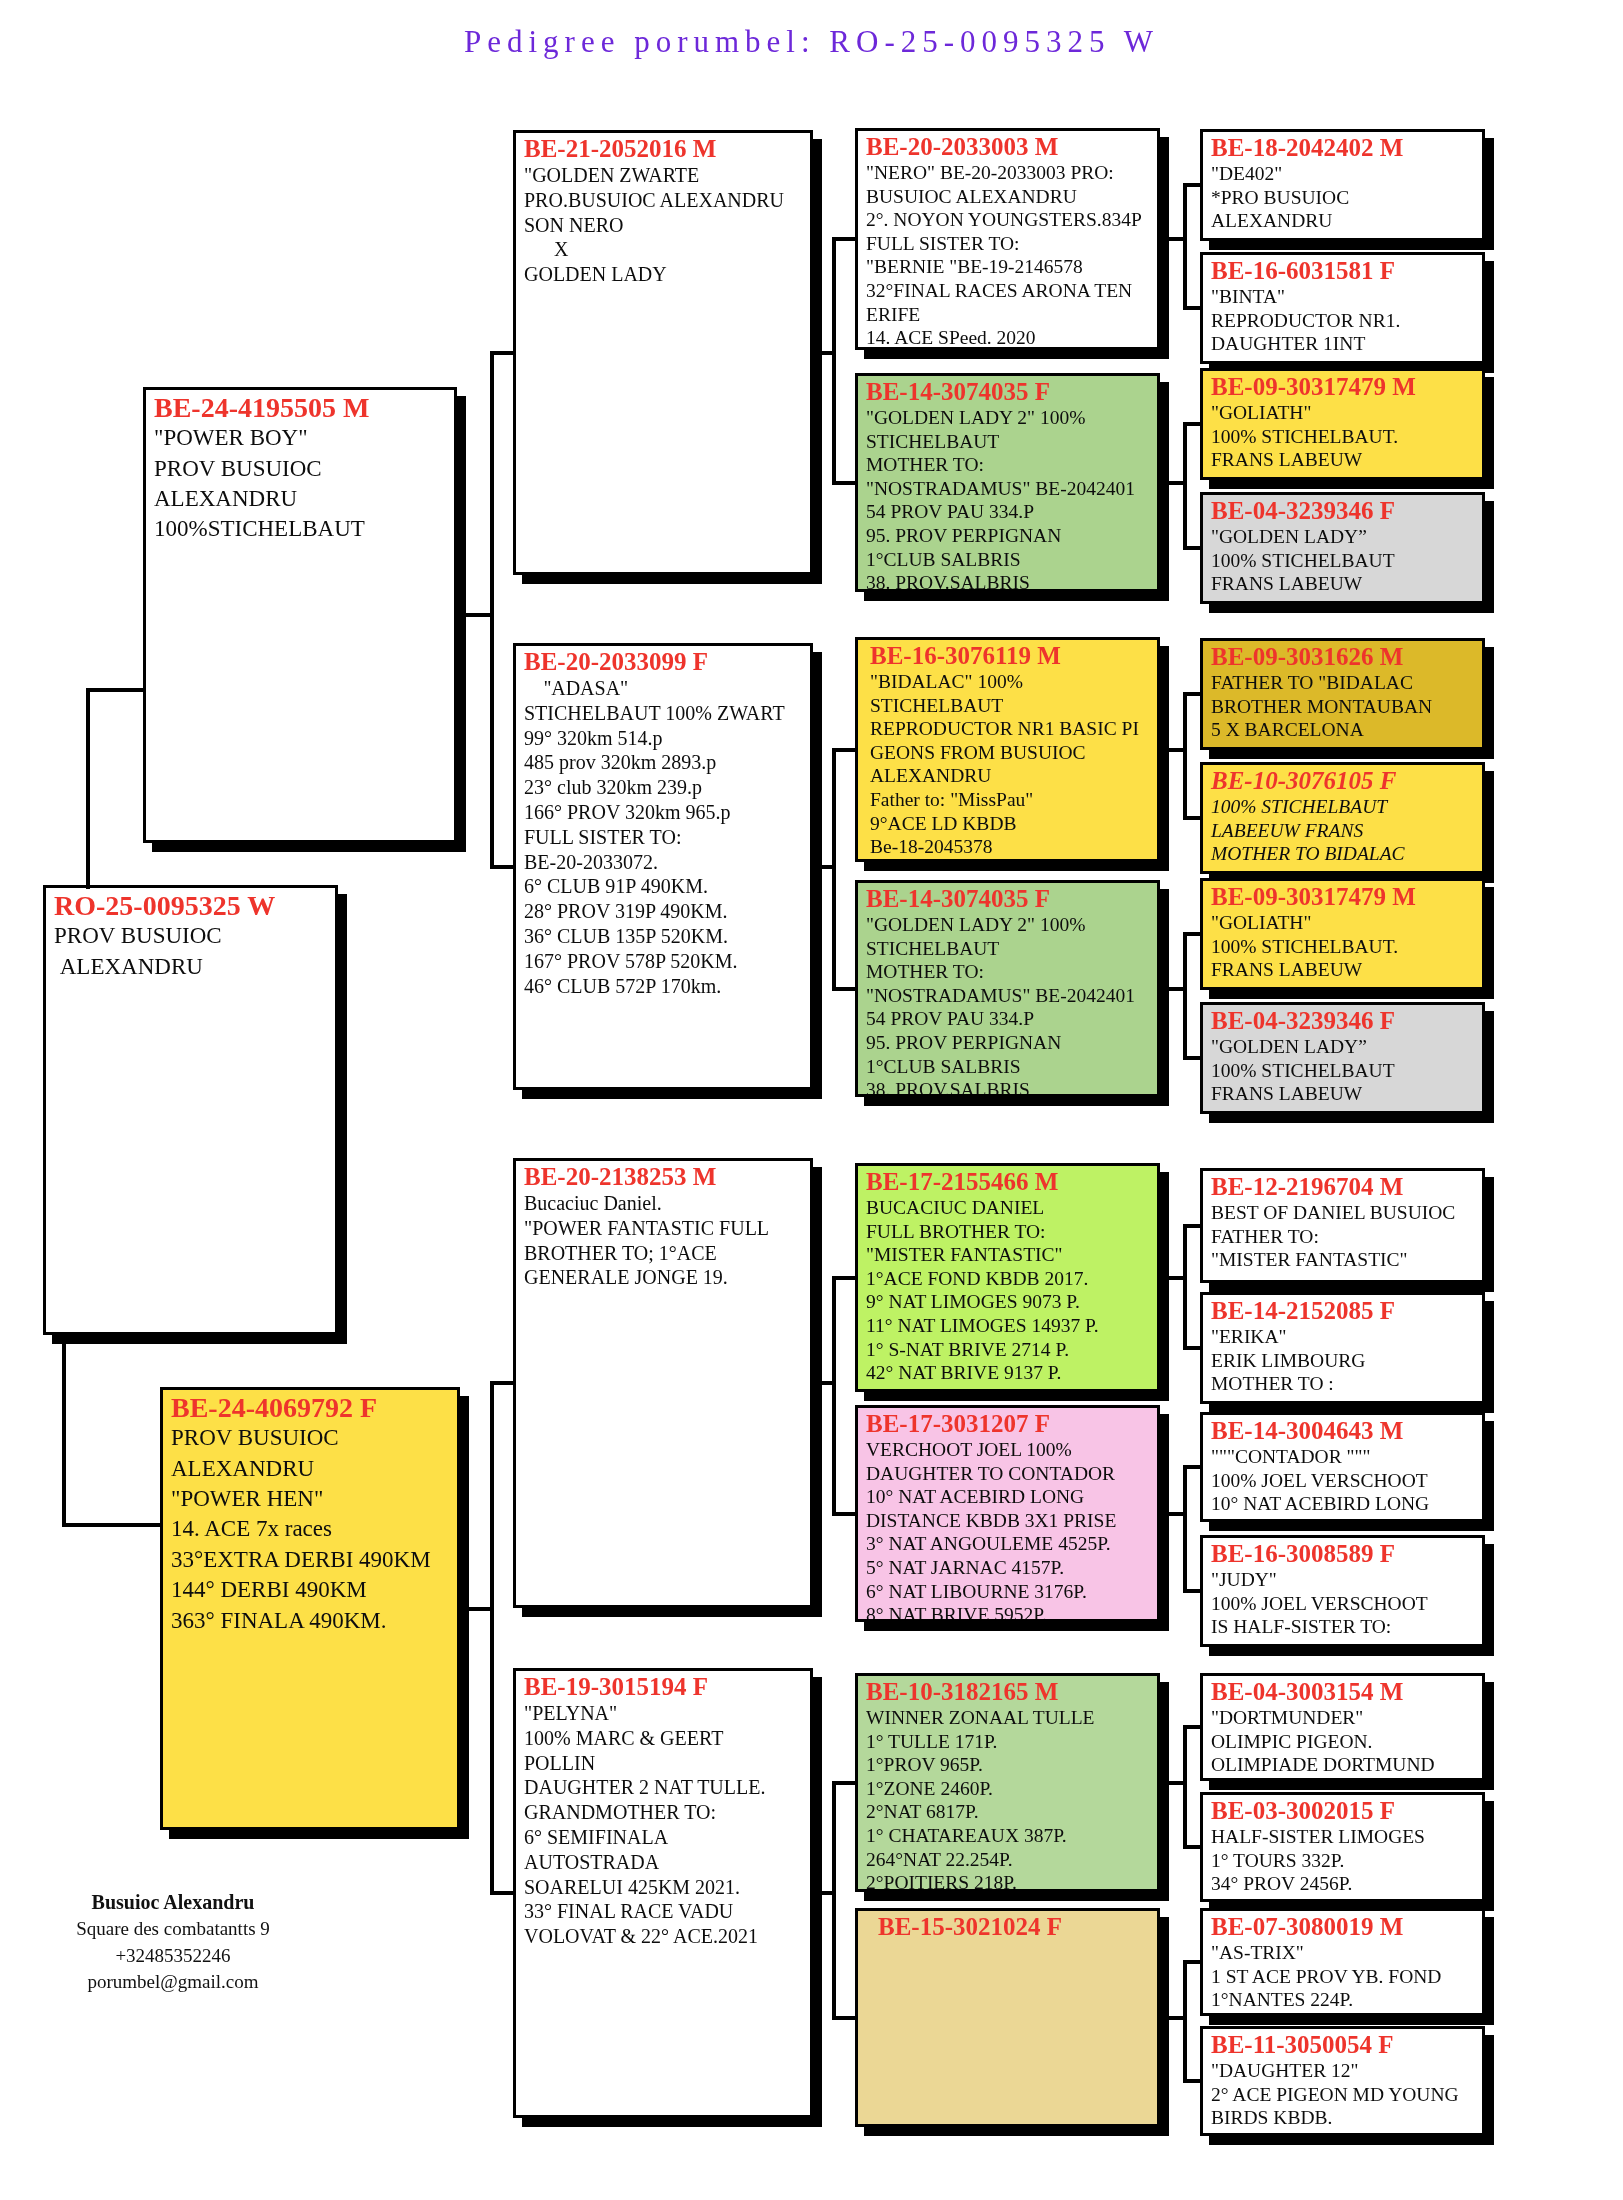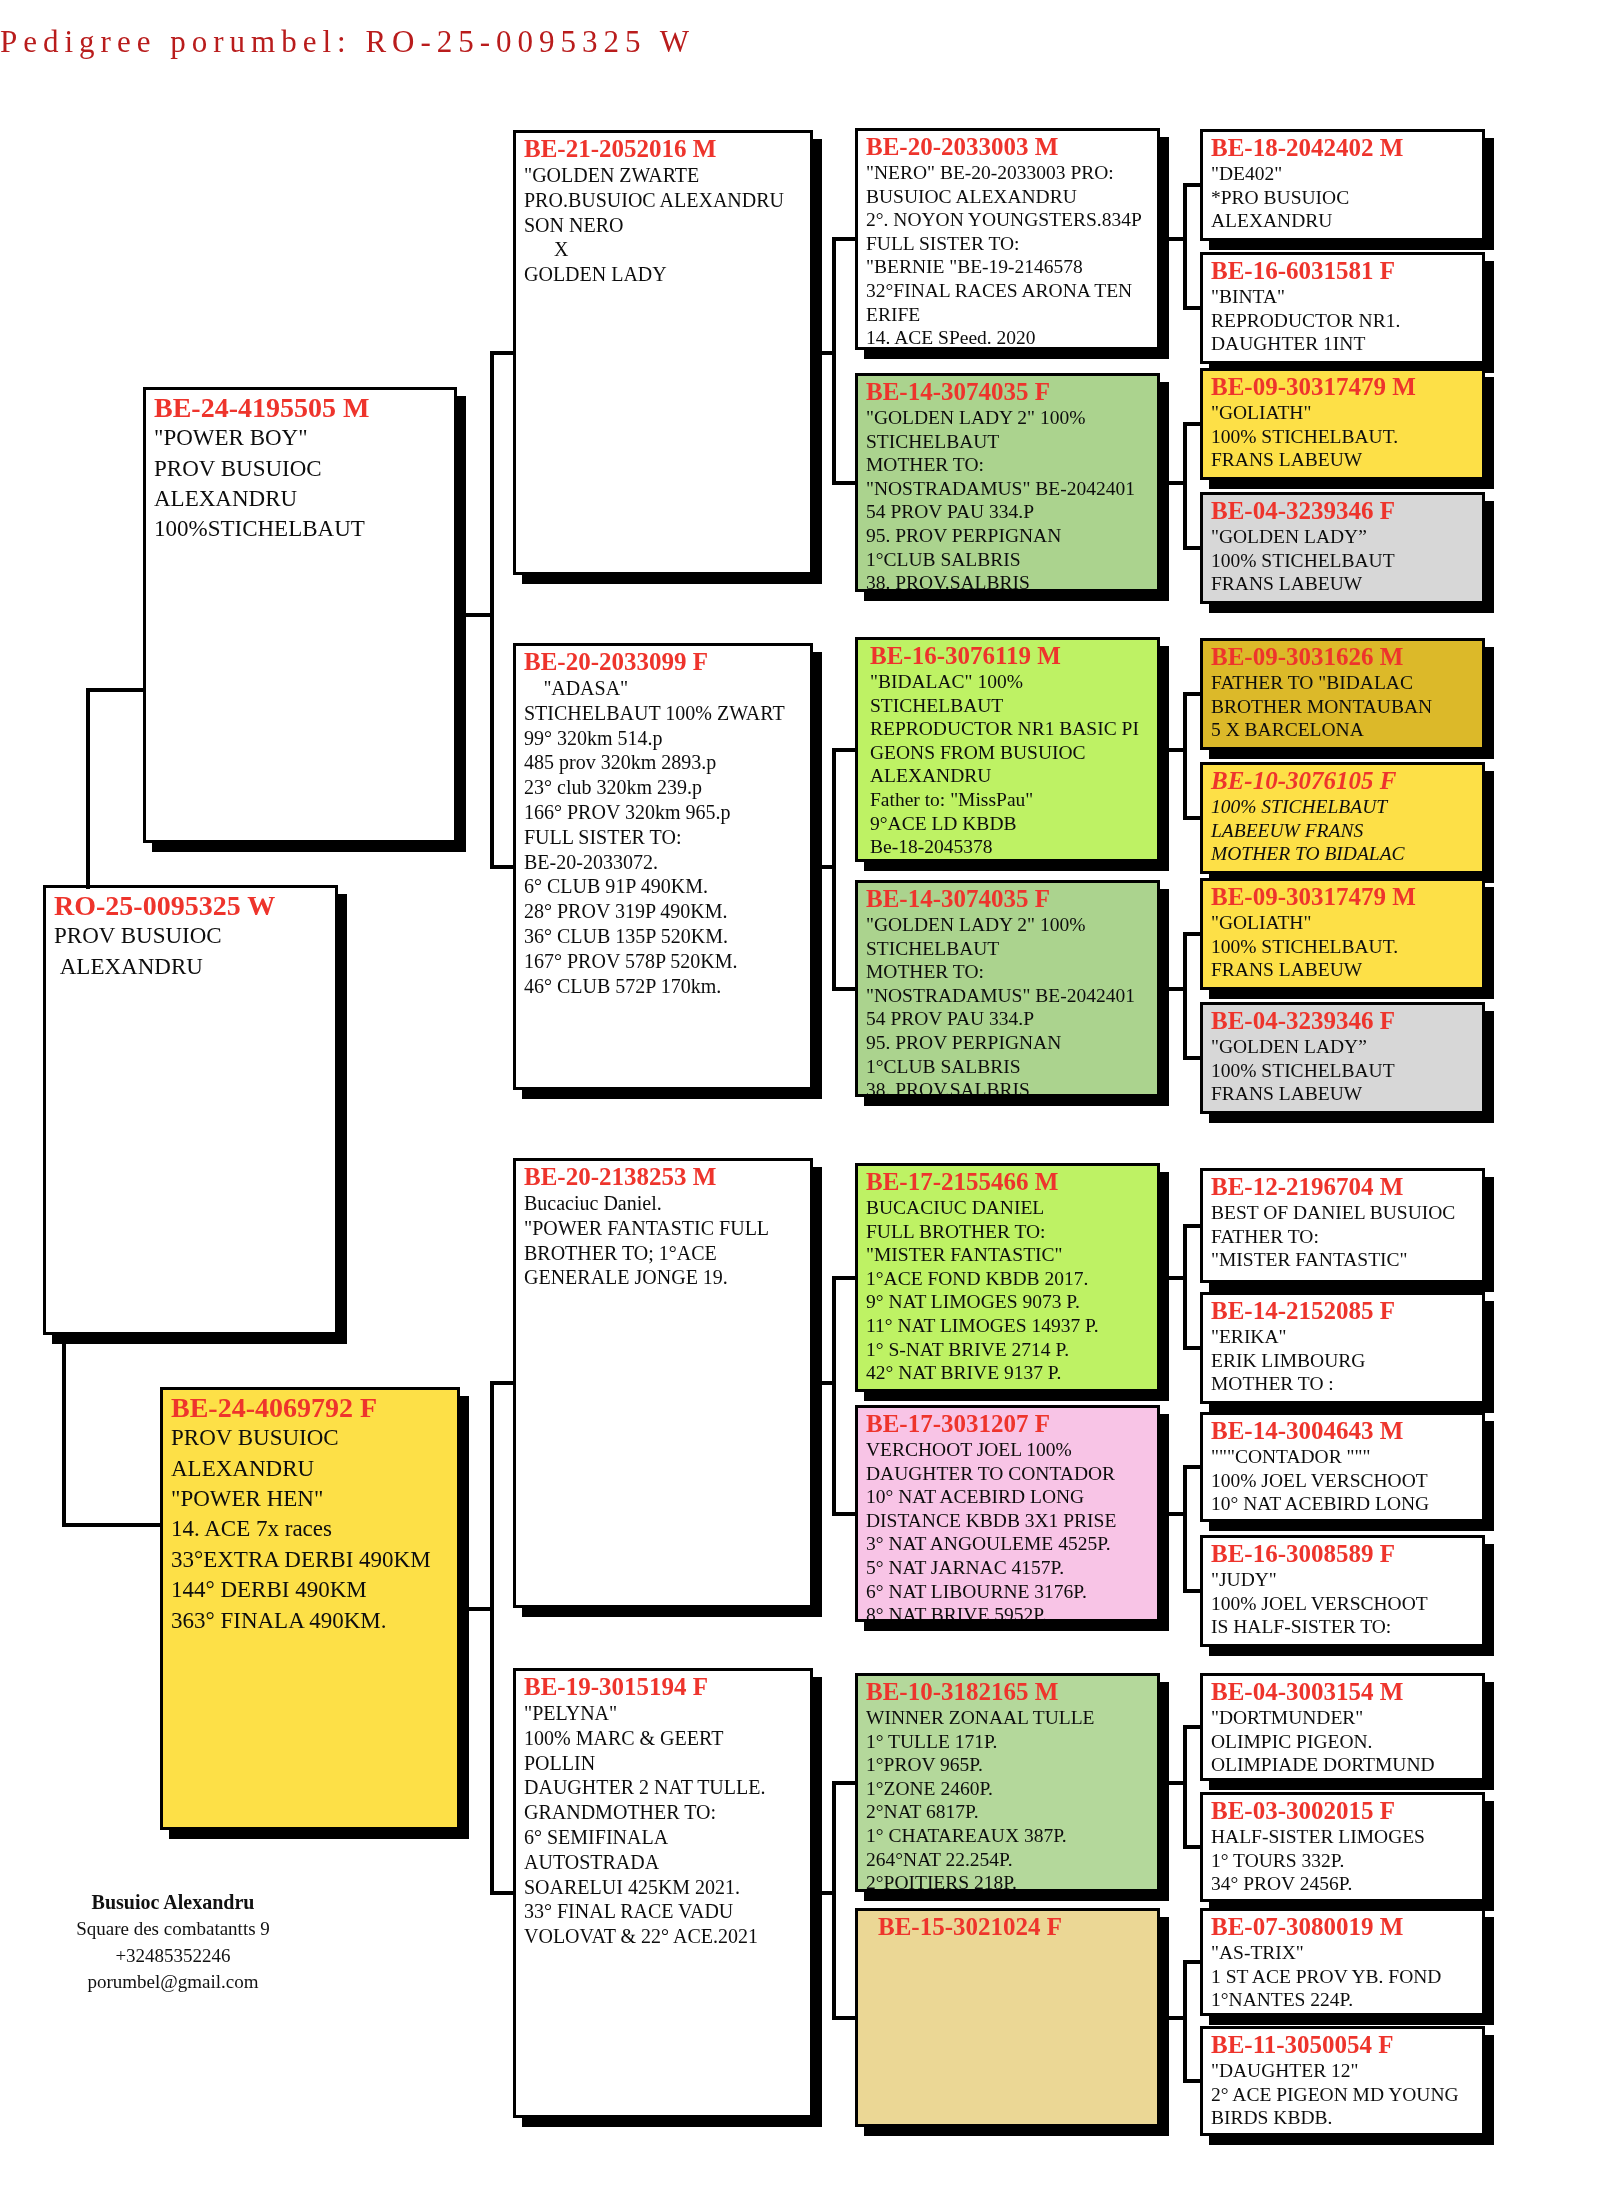--- a/index.html
+++ b/index.html
@@ -3,36 +3,36 @@
 <meta charset="utf-8">
 <style>
   html,body { margin:0; padding:0; background:#fff; }
   #stage {
     position:relative; width:1623px; height:2200px; background:#ffffff;
     font-family:"Liberation Serif","DejaVu Serif",serif; color:#111;
     overflow:hidden;
   }
   .title {
     position:absolute; top:24px; left:0; width:100%;
-    text-align:left; font-size:31px; letter-spacing:6px; color:#b91c1c;
+    text-align:center; font-size:31px; letter-spacing:6px; color:#6d28d9;
   }
   .box {
     position:absolute; box-sizing:border-box;
     background:#ffffff; border:3px solid #000;
     box-shadow:9px 9px 0 #000;
     padding:2px 8px 4px 8px; overflow:hidden;
   }
   .box .hd { font-weight:bold; color:#ee342c; font-size:25px; line-height:1.12; white-space:nowrap; }
   .box .bd { white-space:pre-wrap; font-size:20px; line-height:1.24; color:#0d0d0d; }
   .big .hd { font-size:28px; }
   .big .bd { font-size:23px; line-height:1.32; }
   .c4 .bd, .c5 .bd { font-size:19.5px; line-height:1.21; }
   .fill-green   { background:#abd38e; }
   .fill-green2  { background:#b4d89b; }
-  .fill-blue    { background:#bef264;padding-left:12px; }
+  .fill-blue    { background:#fde047;padding-left:12px; }
   .fill-palecyan{ background:#bef264;font-family:Liberation Serif, serif; }
   .fill-pink    { background:#f8c4e6; }
   .fill-cyan    { background:#fde047; }
   .fill-tan     { background:#ebd795;padding-left:20px; }
   .fill-yellow  { background:#fde047; }
   .fill-gray    { background:#d7d7d7; }
   .fill-gold    { background:#dcb929; }
   .fill-turq    { background:#fde047;font-style:italic; }
   .cline { position:absolute; background:#000; }
   .contact {

